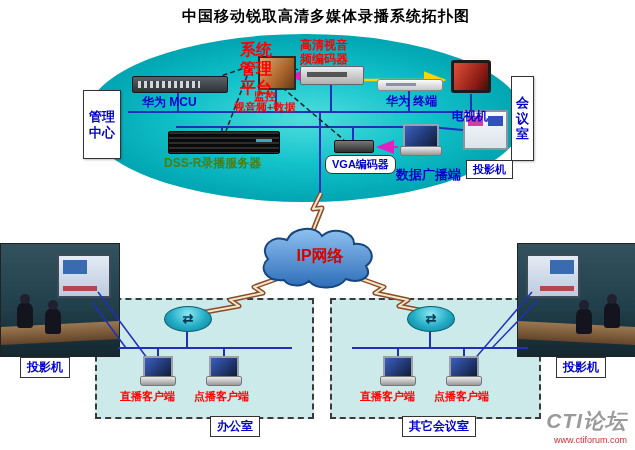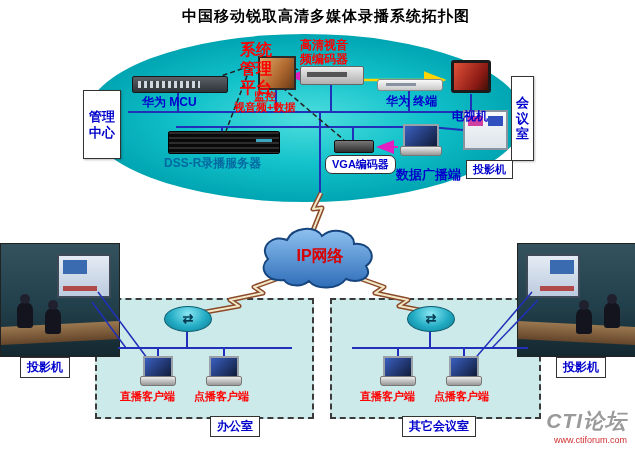--- a/index.html
+++ b/index.html
@@ -45,21 +45,21 @@
 
   .red-label  { position:absolute; color:#ff0000; font-weight:bold; font-size:11px; z-index:7; line-height:1.2; }
   .blue-label { position:absolute; color:#0000cc; font-weight:bold; font-size:12px; z-index:7; white-space:nowrap; }
   #lbl-platform { left:240px; top:40px; width:40px; font-size:16px; }
   #lbl-enc      { left:300px; top:38px; width:54px; font-size:12px; }
   #lbl-mon1 { left:254px; top:90px;  }
   #lbl-mon2 { left:234px; top:101px; }
   #lbl-mcu  { left:142px; top:94px; }
   #lbl-term { left:386px; top:93px; }
   #lbl-tv   { left:452px; top:108px; }
-  #lbl-dss  { left:164px; top:155px; color:#0369a1; }
+  #lbl-dss  { left:164px; top:155px; color:#4d7c0f; }
   #lbl-bc   { left:396px; top:166px; font-size:13px; }
   .client-label { position:absolute; color:#ff0000; font-weight:bold; font-size:11px; z-index:7; white-space:nowrap; }
   #lbl-office-live { left:120px; top:389px; }
   #lbl-office-vod  { left:194px; top:389px; }
   #lbl-room-live   { left:360px; top:389px; }
   #lbl-room-vod    { left:434px; top:389px; }
 
   
   .dev { position:absolute; z-index:6; }
   #dev-mcu { left:132px; top:76px; width:94px; height:15px;

